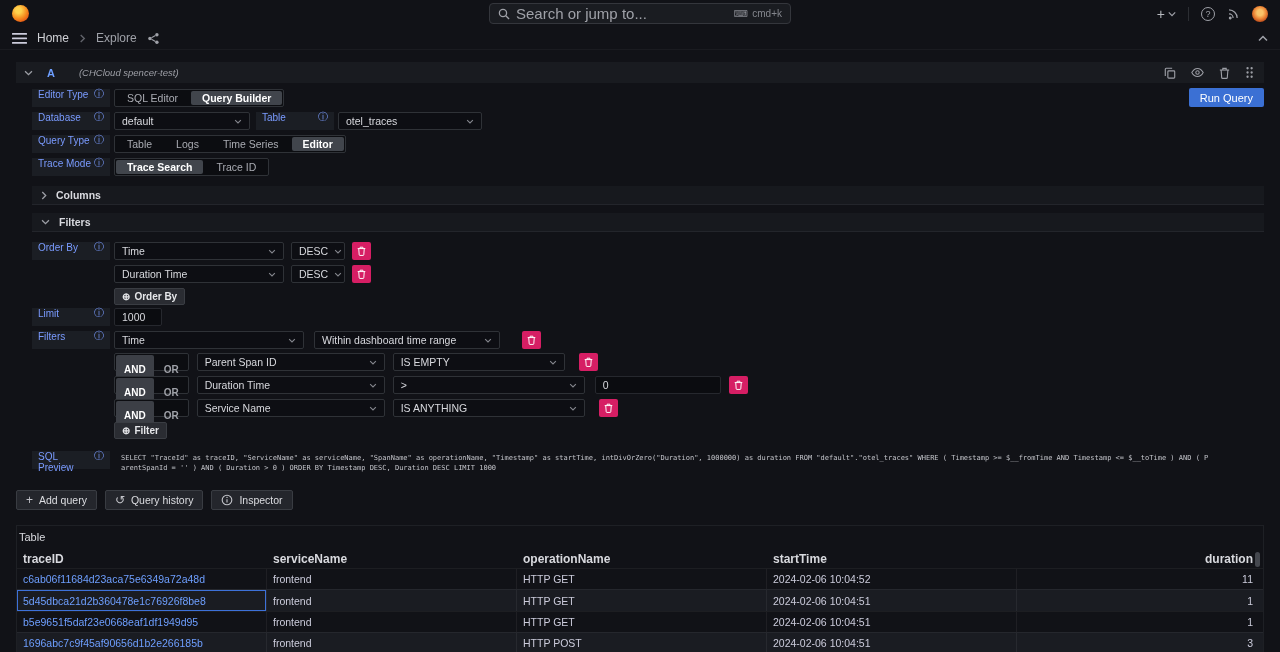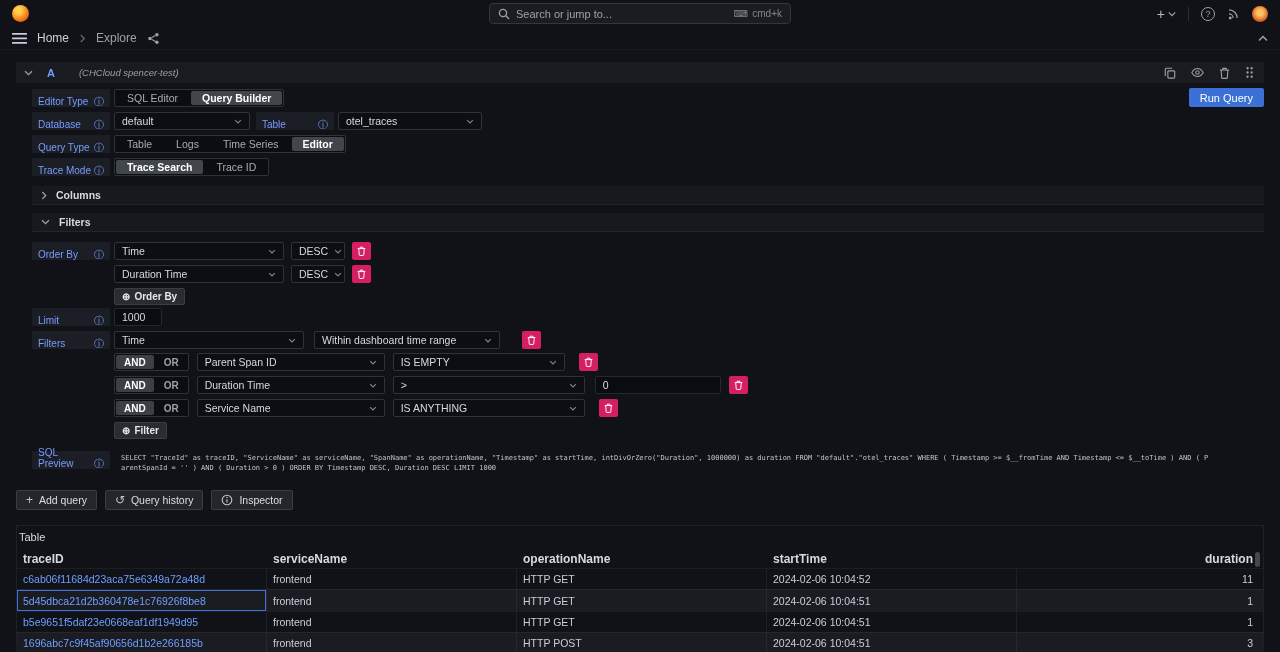--- a/index.html
+++ b/index.html
@@ -8,21 +8,21 @@
   svg { display:block; }
 
   
   .topnav { height:27px; display:flex; align-items:center; padding:0 12px;
     background:#111217; position:relative; }
   .logo { width:17px; height:17px; border-radius:50%;
     background:radial-gradient(circle at 38% 32%, #ffd24d 0 18%, #f78c1e 52%, #e04a12 85%, #9c2d0a); }
   .searchbox { position:absolute; left:50%; top:3px; transform:translateX(-50%);
     width:302px; height:21px; background:#1a1c21; border:1px solid #34363c; border-radius:4px;
     display:flex; align-items:center; padding:0 8px; gap:6px; cursor:text; }
-  .searchbox .ph { font-size:11px; color:#9fa1a8; flex:1; }
+  .searchbox .ph { font-size:15px; color:#9fa1a8; flex:1; }
   .searchbox .kbd { font-size:10px; color:#84868d; display:flex; align-items:center; gap:4px; }
   .nav-right { margin-left:auto; display:flex; align-items:center; gap:12px; color:#9fa1a8; }
   .navicon { display:flex; align-items:center; cursor:pointer; }
   .plusgrp { display:flex; align-items:center; gap:3px; font-size:14px; color:#b7b9bf; }
   .vdiv { width:1px; height:14px; background:#2c2e33; }
   .qmark { width:14px; height:14px; border:1.2px solid #9fa1a8; border-radius:50%;
     font-size:9px; display:flex; align-items:center; justify-content:center; }
   .avatar { width:16px; height:16px; border-radius:50%;
     background:radial-gradient(circle at 50% 42%, #f9c36a 0 24%, #ef8b3a 48%, #c4541f 72%, #7e3413); }
 
@@ -38,21 +38,21 @@
   main { padding:12px 16px 0 16px; }
   .qheader { height:21px; background:#191b20; display:flex; align-items:center;
     padding:0 10px 0 8px; gap:6px; }
   .refid { color:#6e9fff; font-weight:700; font-size:11px; margin-left:8px; cursor:pointer; }
   .dsnote { font-style:italic; font-size:9.5px; color:#9d9fa6; margin-left:18px; }
   .qh-icons { margin-left:auto; display:flex; align-items:center; gap:15px; color:#9d9fa6; }
 
   .qbody { padding:5px 0 0 16px; }
   .frow { display:flex; align-items:center; margin-bottom:5px; }
   .flabel { width:78px; min-width:78px; height:18px; background:#1b1e24;
-    display:flex; align-items:flex-end; justify-content:space-between; padding:0 6px; margin-right:4px; }
+    display:flex; align-items:flex-start; justify-content:space-between; padding:0 6px; margin-right:4px; }
   .flabel .txt { font-size:10px; color:#7a9bff; }
   .infoi { font-size:10px; color:#7a9bff; line-height:1; cursor:pointer; }
 
   .seg { display:inline-flex; background:#0c0d11; border:1px solid #2f3237; border-radius:2px; height:18px; }
   .seg .opt { padding:0 11px; font-size:10.5px; color:#aaacb3; display:flex; align-items:center;
     border-radius:2px; margin:1px; white-space:nowrap; cursor:pointer; }
   .seg .opt.sel { background:#41454c; color:#fff; font-weight:700; }
 
   .select { height:18px; background:#0d0e13; border:1px solid #2f3237; border-radius:2px;
     display:flex; align-items:center; justify-content:space-between; padding:0 7px;
@@ -67,21 +67,21 @@
   .addbtn { height:17px; background:#2a2c32; border:1px solid #3a3d43; border-radius:2px;
     display:inline-flex; align-items:center; gap:4px; padding:0 7px;
     font-size:10px; font-weight:700; color:#e6e7ea; cursor:pointer; }
 
   .secbar { height:19px; background:#17191e; border-bottom:1px solid #23252b;
     display:flex; align-items:center; gap:9px; padding:0 9px;
     font-size:10.5px; font-weight:700; color:#d8d9de; cursor:pointer; }
   .secbar .chevi { color:#9d9fa6; }
 
   .joingrp { display:inline-flex; background:#0c0d11; border:1px solid #2f3237; border-radius:2px; height:18px; }
-  .joingrp .opt { padding:0 8px; font-size:10px; font-weight:700; color:#9fa1a8; display:flex;
+  .joingrp .opt { padding:14px 8px; font-size:10px; font-weight:700; color:#9fa1a8; display:flex;
     align-items:center; border-radius:2px; margin:1px; cursor:pointer; }
   .joingrp .opt.sel { background:#3c3f46; color:#fff; }
 
   .runbtn { margin-left:auto; height:19px; background:#3b70d4; border:none; border-radius:2px;
     color:#fff; font-size:11px; font-weight:500; padding:0 11px; cursor:pointer;
     font-family:inherit; }
 
   .sqlrow { display:flex; align-items:flex-start; margin-top:12px; }
   .sqltext { margin-left:3px; width:1092px; font-family:"DejaVu Sans Mono","Liberation Mono",monospace;
     font-size:7px; line-height:10px; color:#c3c4ca; word-break:break-all; padding:2px 0 0 4px; }

